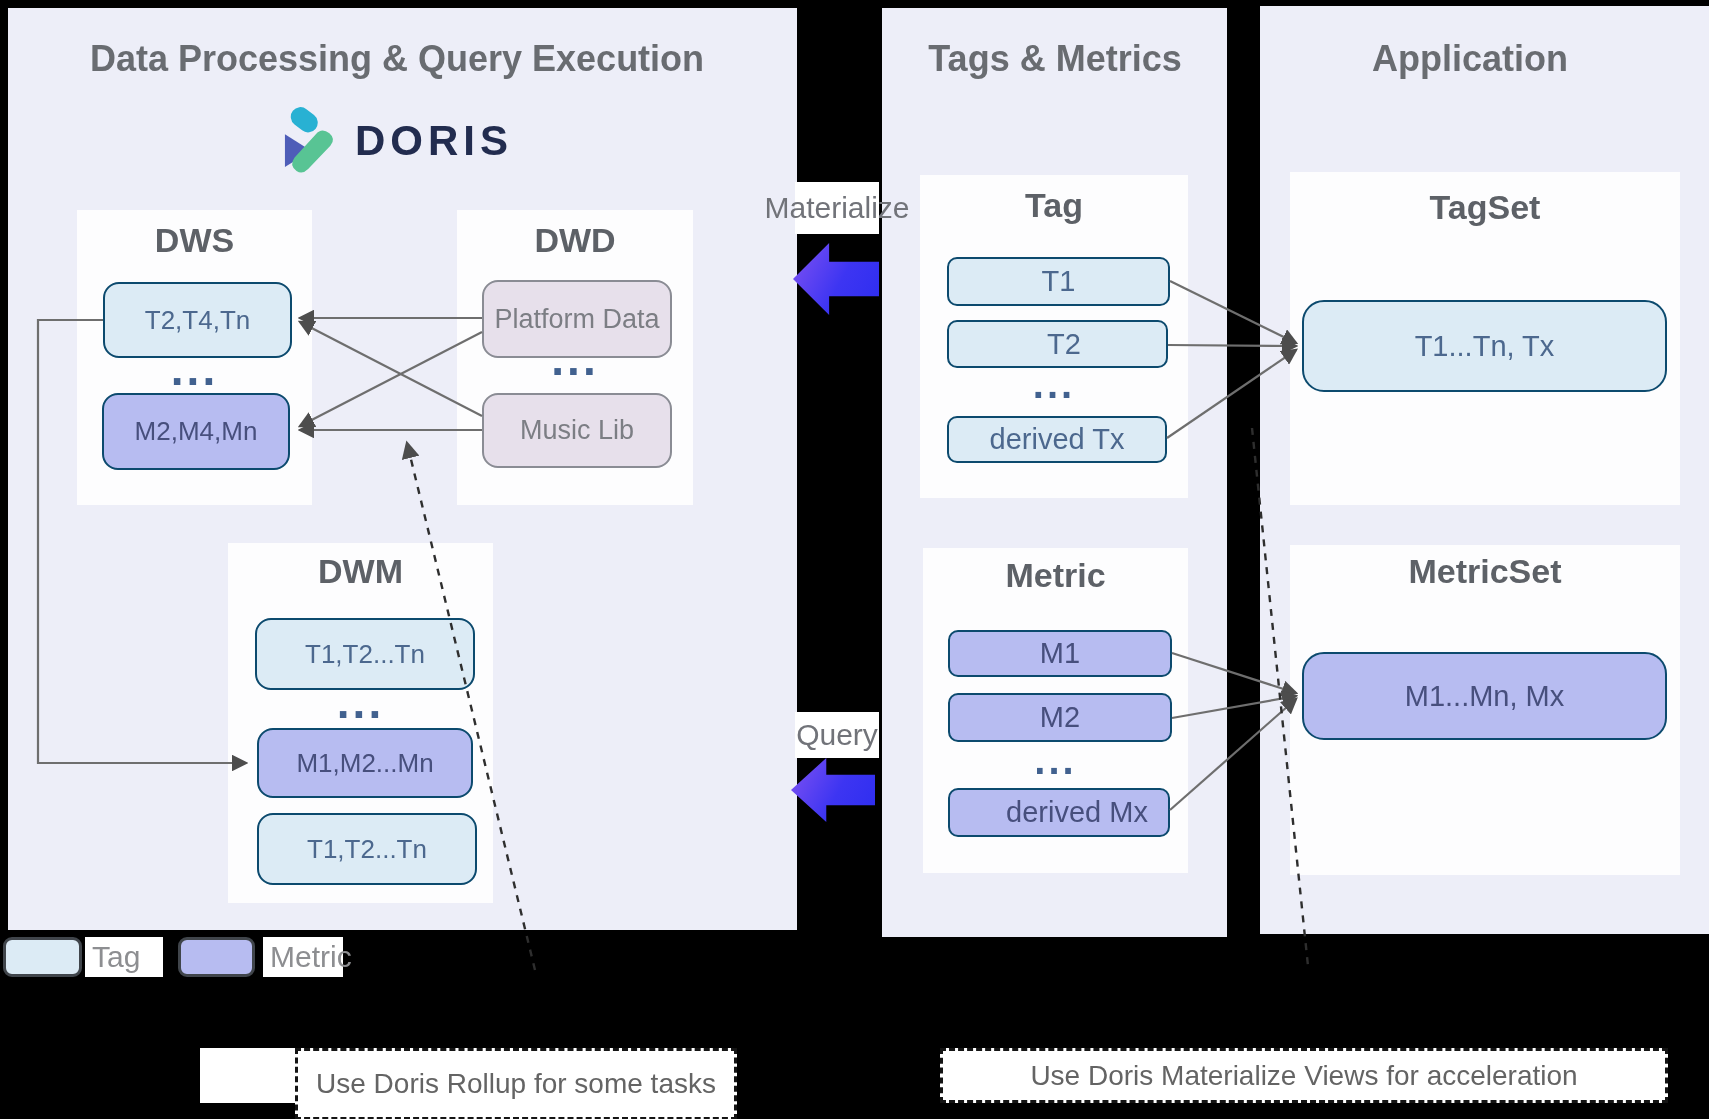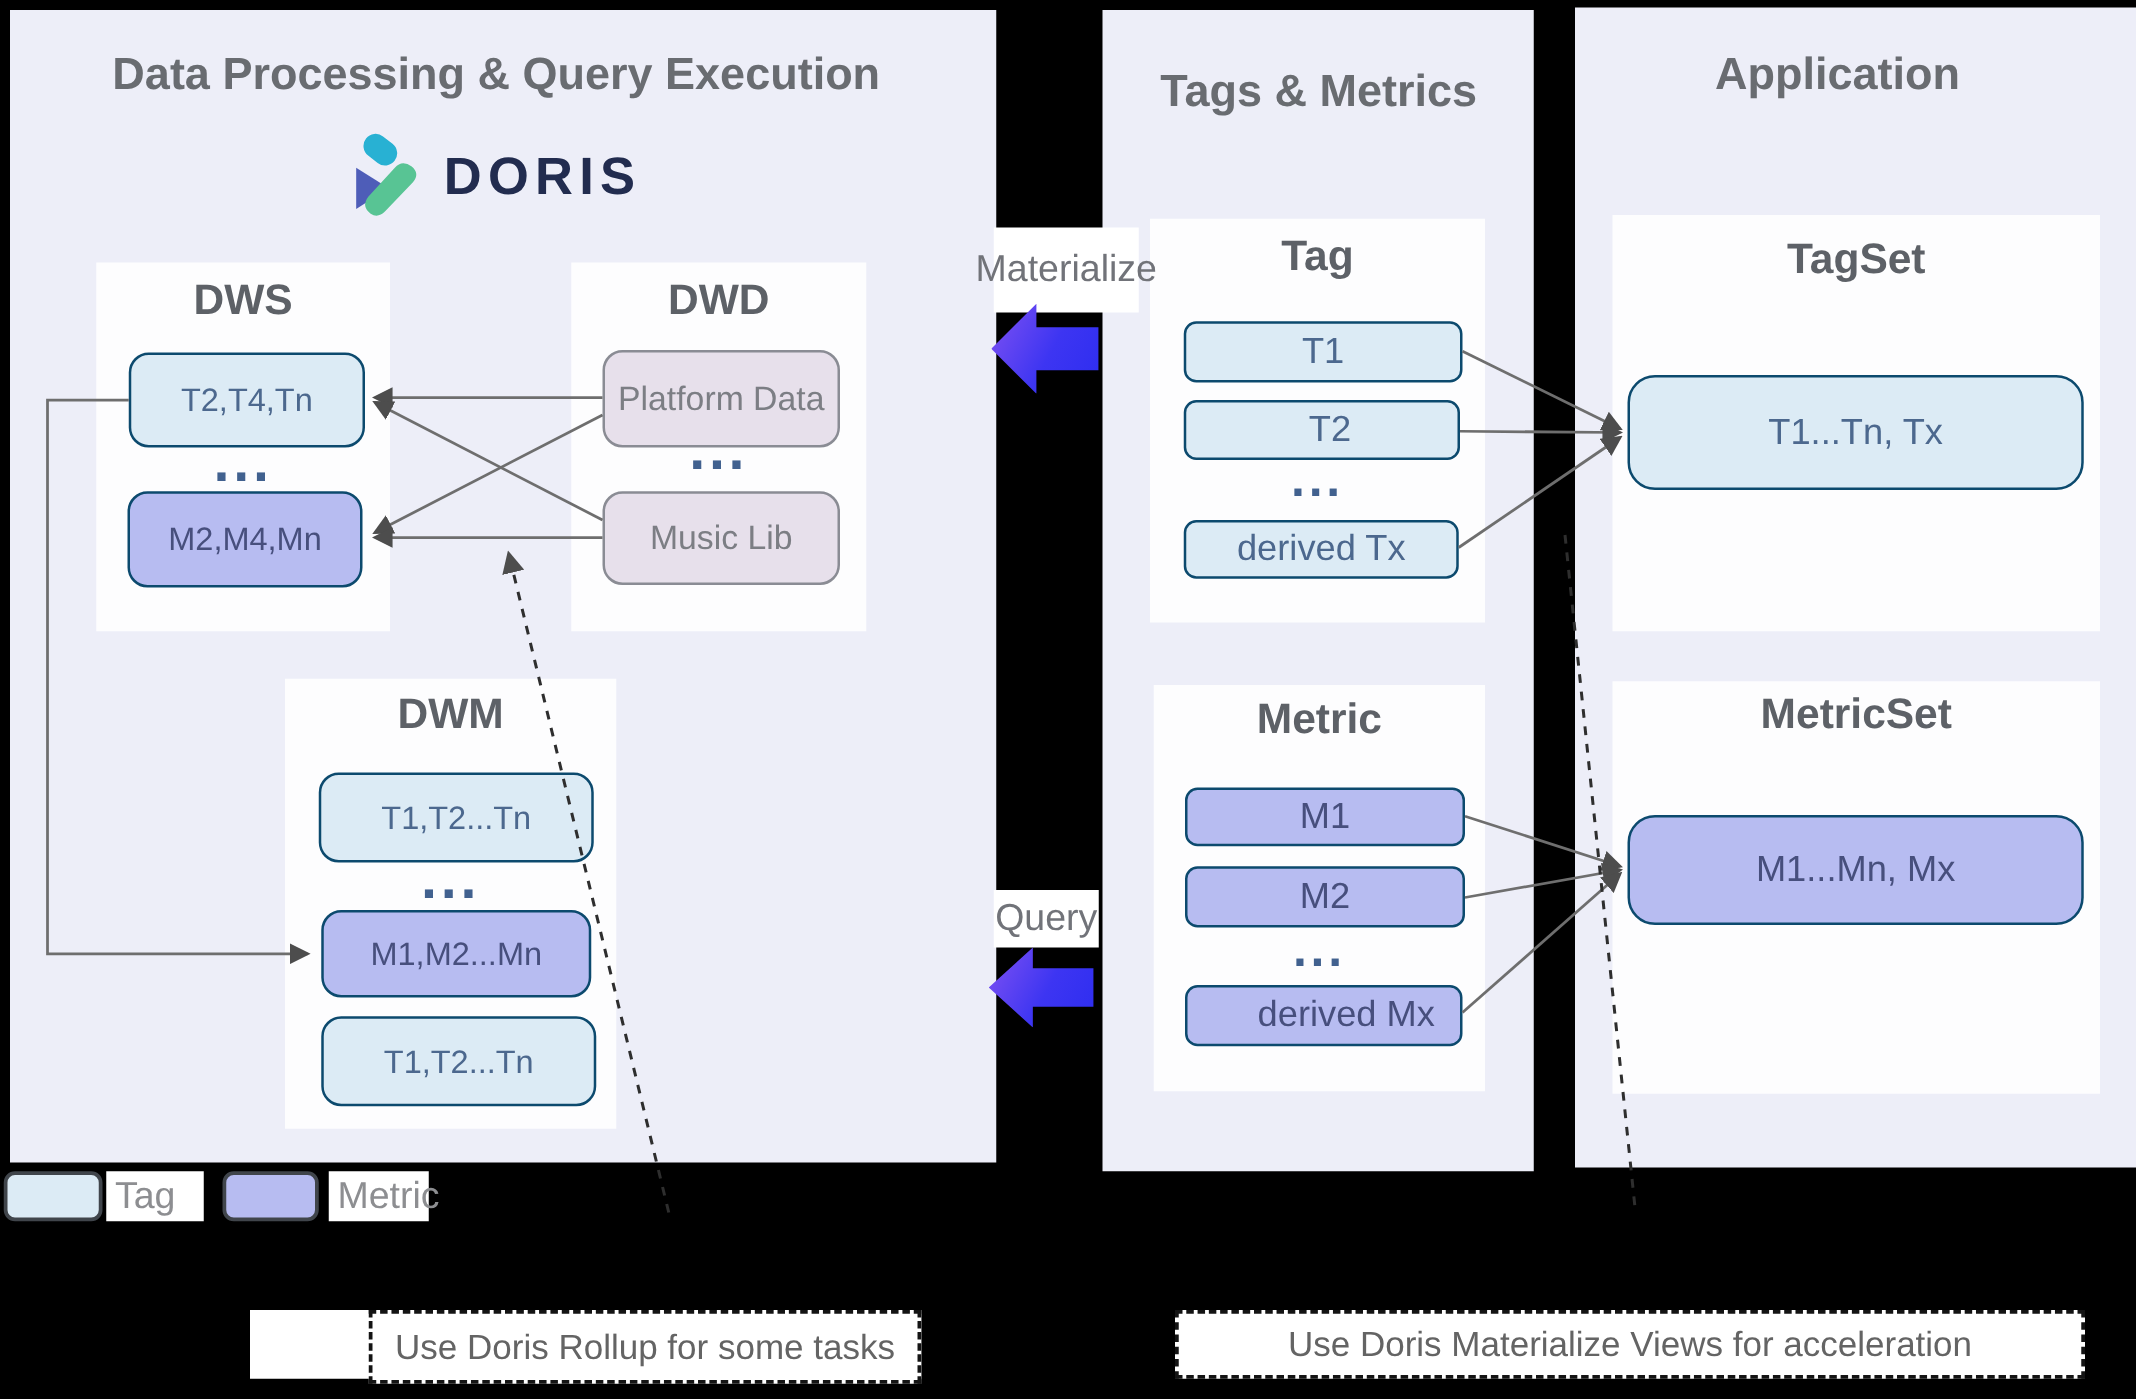--- a/index.html
+++ b/index.html
@@ -107,21 +107,21 @@
     <span class="node-label">T1,T2...Tn</span>
   </div>
   <div class="dots" style="left:228px;top:682px;width:265px;">...</div>
   <div class="node metric-fill" style="left:257px;top:728px;width:216px;height:70px;border-radius:16px;">
     <span class="node-label">M1,M2...Mn</span>
   </div>
   <div class="node tag-fill" style="left:257px;top:813px;width:220px;height:72px;border-radius:16px;">
     <span class="node-label">T1,T2...Tn</span>
   </div>
 
-  <div class="main-title" style="left:885px;top:52px;width:340px;">Tags &amp; Metrics</div>
+  <div class="main-title" style="left:885px;top:38px;width:340px;">Tags &amp; Metrics</div>
 
   <div class="subpanel" style="left:920px;top:175px;width:268px;height:323px;"></div>
   <div class="section-title" style="left:920px;top:186px;width:268px;">Tag</div>
   <div class="node tag-fill" style="left:947px;top:257px;width:223px;height:49px;border-radius:10px;">
     <span class="node-label mid-label">T1</span>
   </div>
   <div class="node tag-fill" style="left:947px;top:320px;width:221px;height:48px;border-radius:10px;padding-left:13px;">
     <span class="node-label mid-label">T2</span>
   </div>
   <div class="dots" style="left:920px;top:364px;width:268px;font-size:40px;">...</div>
@@ -149,37 +149,37 @@
   <div class="node tag-fill" style="left:1302px;top:300px;width:365px;height:92px;border-radius:22px;">
     <span class="node-label big-label">T1...Tn, Tx</span>
   </div>
 
   <div class="subpanel" style="left:1290px;top:545px;width:390px;height:330px;"></div>
   <div class="section-title" style="left:1290px;top:552px;width:390px;">MetricSet</div>
   <div class="node metric-fill" style="left:1302px;top:652px;width:365px;height:88px;border-radius:22px;">
     <span class="node-label big-label">M1...Mn, Mx</span>
   </div>
 
-  <div class="chip" style="left:795px;top:182px;width:84px;height:68px;padding-left:32px;">
+  <div class="chip" style="left:795px;top:182px;width:84px;height:52px;">
     <span class="chip-label">Materialize</span>
   </div>
   <div class="block-arrow" style="left:793px;top:243px;width:86px;height:72px;"></div>
 
   <div class="chip" style="left:795px;top:712px;width:84px;height:46px;">
     <span class="chip-label">Query</span>
   </div>
   <div class="block-arrow" style="left:791px;top:758px;width:84px;height:64px;"></div>
 
   <div class="legend-swatch tag-fill" style="left:3px;top:937px;width:79px;height:40px;"></div>
   <div class="legend-label" style="left:85px;top:937px;width:78px;height:40px;">Tag</div>
   <div class="legend-swatch metric-fill" style="left:178px;top:937px;width:77px;height:40px;"></div>
   <div class="legend-label" style="left:263px;top:937px;width:80px;height:40px;">Metric</div>
 
   <div class="note-strip" style="left:200px;top:1048px;width:537px;height:55px;">
-    <div class="note-box" style="left:95px;top:0;width:442px;height:59px;">
+    <div class="note-box" style="left:95px;top:0;width:442px;height:72px;">
         <span>Use Doris Rollup for some tasks</span>
       </div>
   </div>
   <div class="note-box" style="left:940px;top:1048px;width:728px;height:55px;">
       <span>Use Doris Materialize Views for acceleration</span>
     </div>
 
   <svg class="overlay" width="1709" height="1119" viewBox="0 0 1709 1119">
     <defs>
       <marker id="ah" viewBox="0 0 10 10" refX="8.5" refY="5" markerWidth="7.5" markerHeight="7.5" orient="auto-start-reverse">

